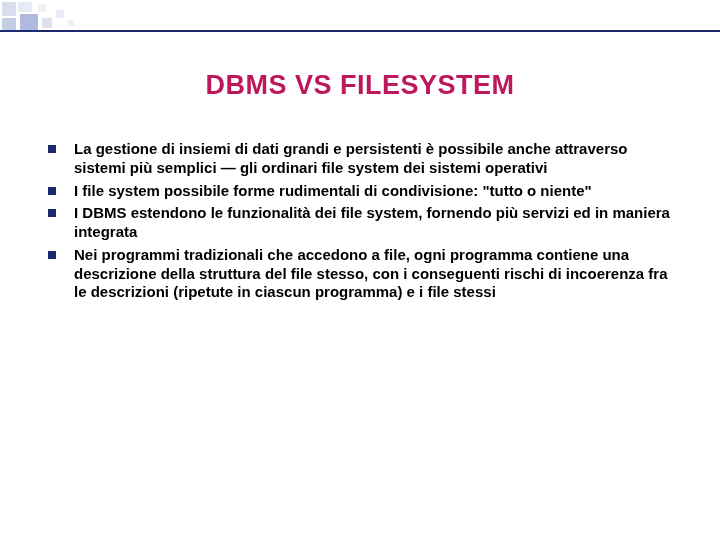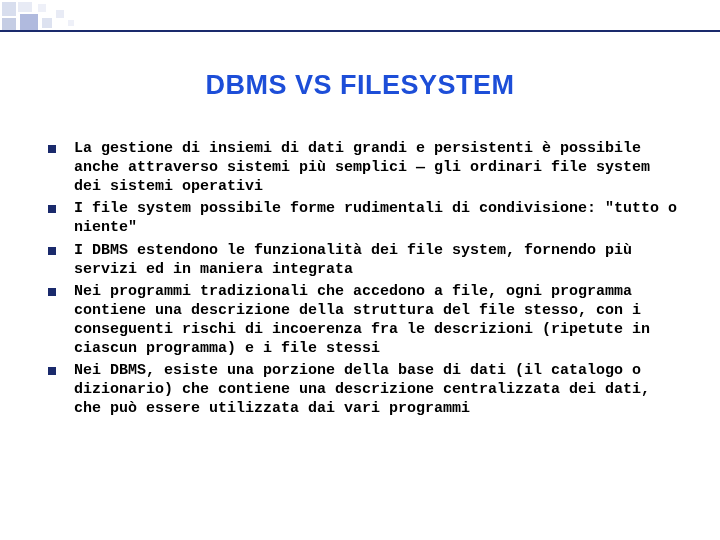--- a/index.html
+++ b/index.html
@@ -31,34 +31,33 @@
     width: 720px;
   }
   .title {
     position: absolute;
     top: 70px;
     left: 0;
     width: 720px;
     text-align: center;
     font-size: 27px;
     font-weight: bold;
-    color: #1d4ed8;
+    color: #be185d;
     letter-spacing: 0.5px;
   }
   .content {
     position: absolute;
     top: 140px;
     left: 48px;
     width: 630px;
   }
   .bullet-item {
     display: flex;
     align-items: flex-start;
     margin-bottom: 4px;
-    font-family: Liberation Mono, monospace;
   }
   .bullet {
     width: 8px;
     height: 8px;
     background: #1a2a6c;
     flex-shrink: 0;
     margin-top: 5px;
     margin-right: 18px;
   }
   .bullet-text {
@@ -95,17 +94,13 @@
     <div class="bullet-text">I file system possibile forme rudimentali di condivisione: "tutto o niente"</div>
   </div>
   <div class="bullet-item">
     <div class="bullet"></div>
     <div class="bullet-text">I DBMS estendono le funzionalità dei file system, fornendo più servizi ed in maniera integrata</div>
   </div>
   <div class="bullet-item">
     <div class="bullet"></div>
     <div class="bullet-text">Nei programmi tradizionali che accedono a file, ogni programma contiene una descrizione della struttura del file stesso, con i conseguenti rischi di incoerenza fra le descrizioni (ripetute in ciascun programma) e i file stessi</div>
   </div>
-  <div class="bullet-item">
-    <div class="bullet"></div>
-    <div class="bullet-text">Nei DBMS, esiste una porzione della base di dati (il catalogo o dizionario) che contiene una descrizione centralizzata dei dati, che può essere utilizzata dai vari programmi</div>
-  </div>
 </div>
 
 </body></html>

